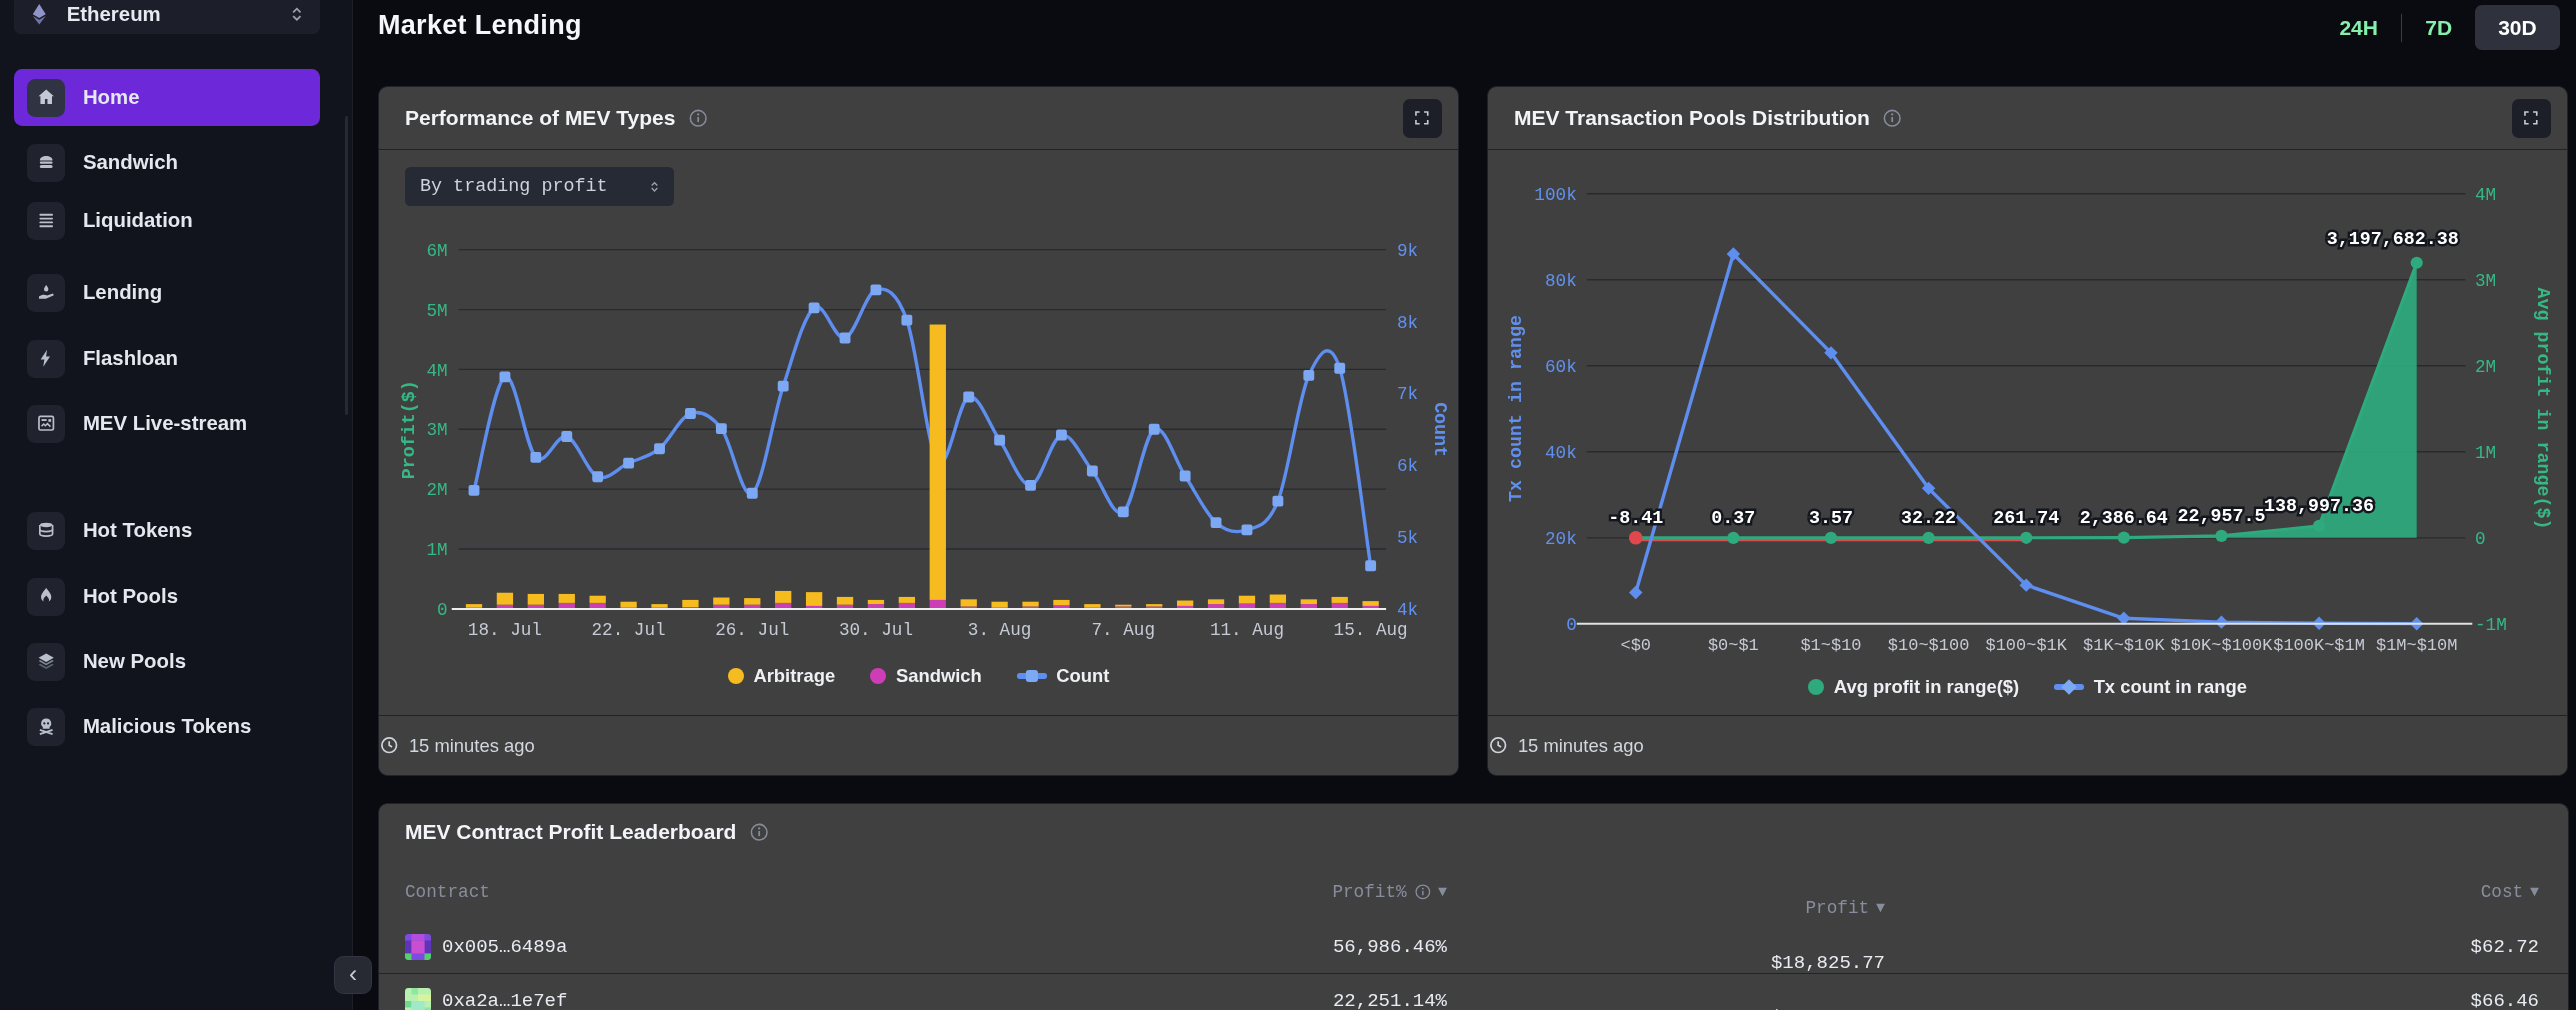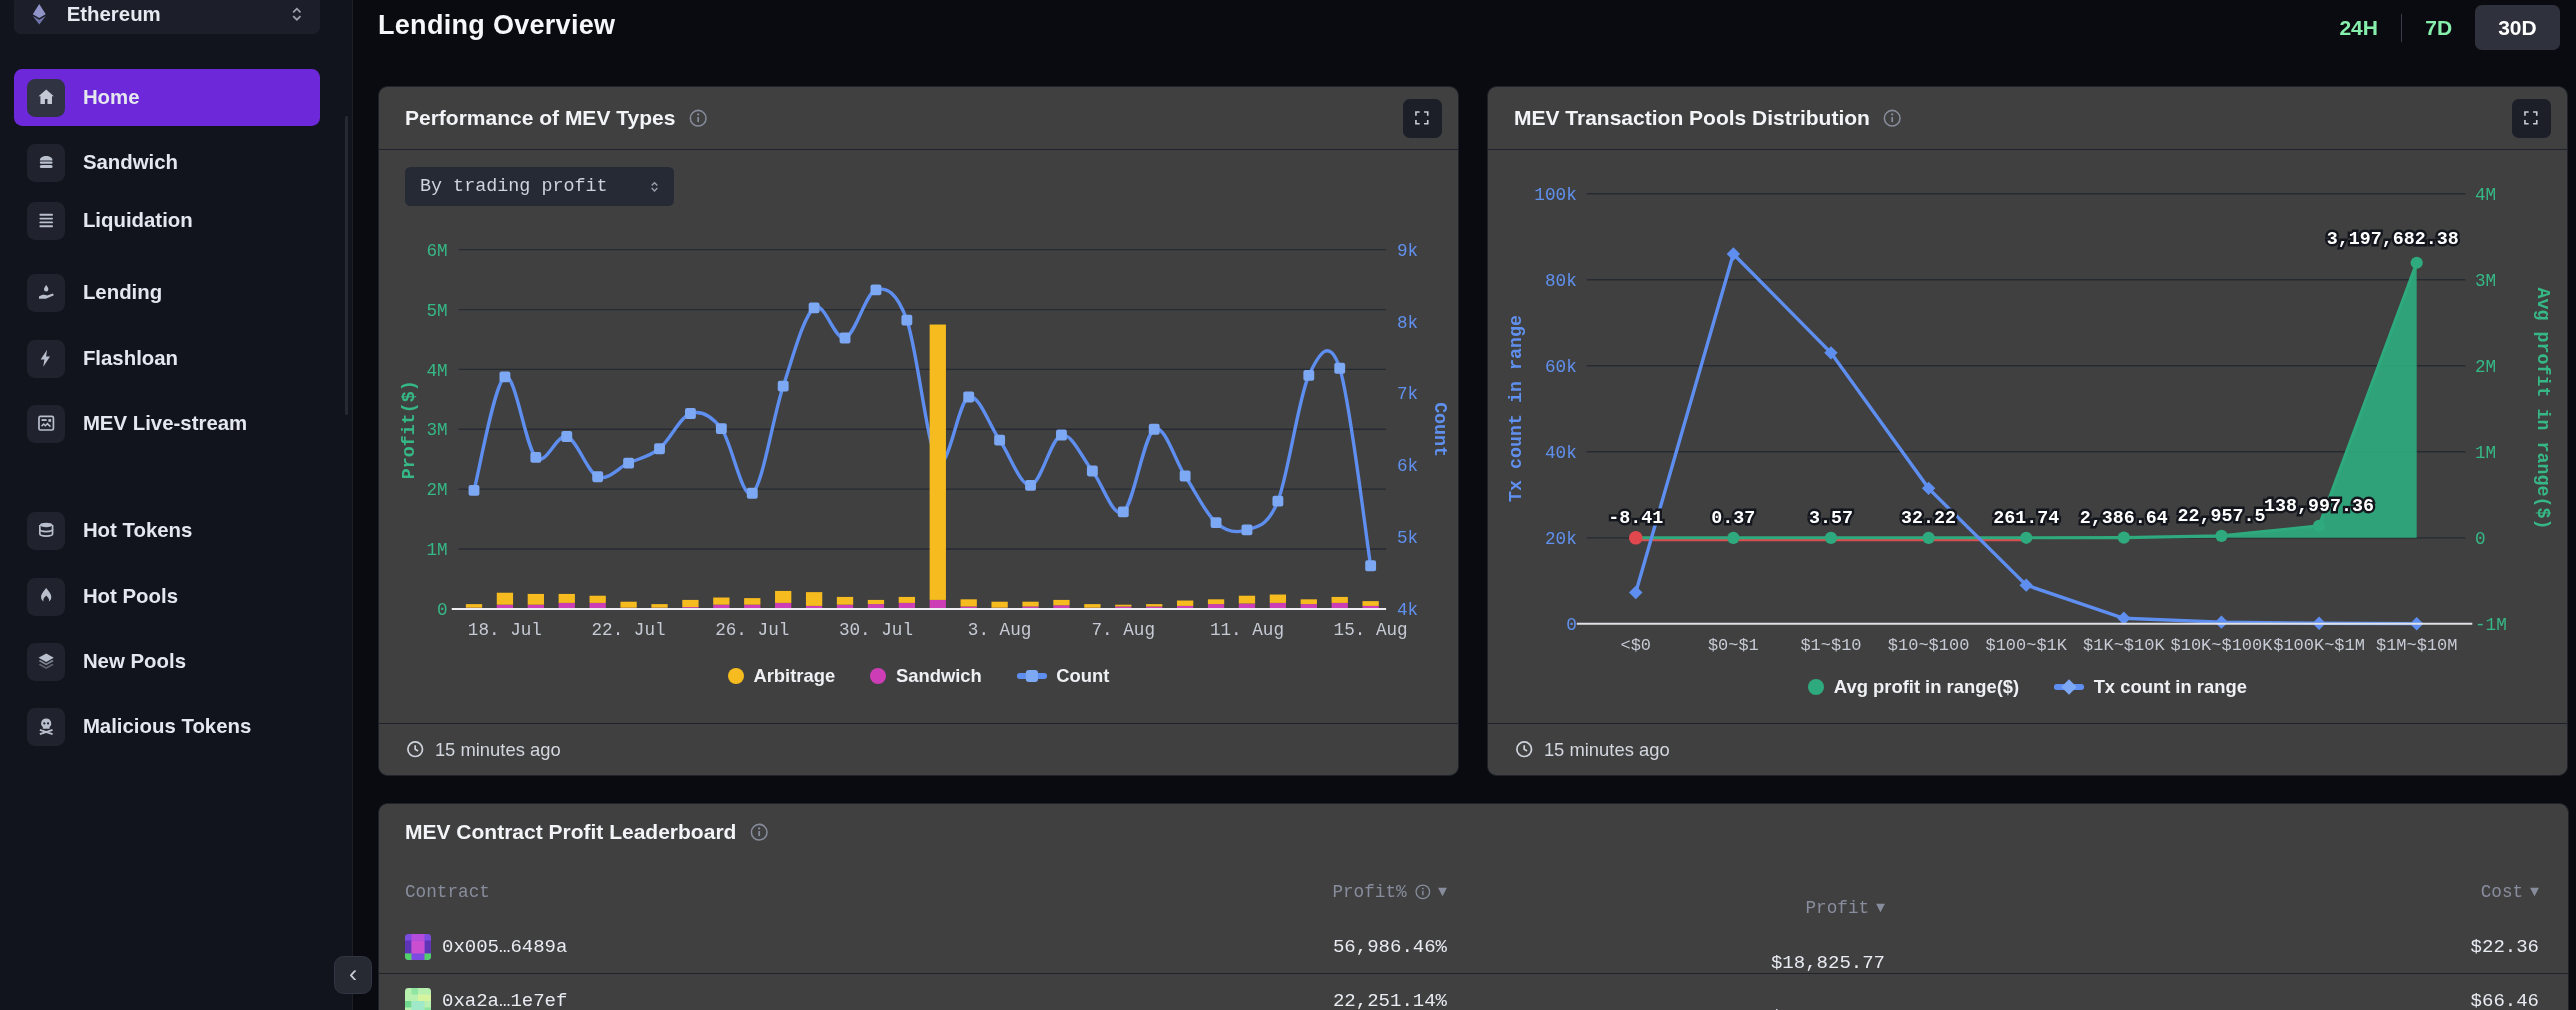--- a/index.html
+++ b/index.html
@@ -35,21 +35,21 @@
   .info-ic { margin-left:12.2px; flex:none; cursor:pointer; }
   .expand-btn { margin-left:auto; width:39px; height:39px; background:#1c1f28; border-radius:6.8px; display:flex; align-items:center; justify-content:center; cursor:pointer; }
   .dropdown { position:absolute; left:26px; top:80px; width:269px; height:39px; background:#262a35; border-radius:5.4px; display:flex; align-items:center; padding:0 12.2px 0 15px; cursor:pointer; }
   .dropdown span { font-size:18.4px; color:#ced3dc; flex:1; font-family:"Liberation Mono","DejaVu Sans Mono",monospace; }
   .legend { position:absolute; left:0; right:0; top:578px; display:flex; justify-content:center; gap:35px; align-items:center; }
   .li { display:flex; align-items:center; gap:9.5px; cursor:pointer; }
   .li b { font-size:18.4px; font-weight:700; color:#eef0f4; }
   .dot { width:16.3px; height:16.3px; border-radius:50%; display:inline-block; }
   .lmark { position:relative; width:30px; height:5.4px; border-radius:2.7px; display:inline-block; }
   .lmark i { position:absolute; left:50%; top:50%; transform:translate(-50%,-50%); display:block; }
-  .card-footer { position:absolute; left:0; right:0; bottom:0; height:52px; border-top:1.4px solid #1f222c; display:flex; align-items:center; padding-left:26px; gap:9.5px; }
+  .card-footer { position:absolute; left:0; right:0; bottom:0; height:60px; border-top:1.4px solid #1f222c; display:flex; align-items:center; gap:9.5px; }
   .card-footer span { font-size:18.4px; color:#d2d6de; }
   svg.chart { position:absolute; left:13.6px; }
 
   
   .tbl-head { position:absolute; left:0; right:0; top:73px; height:30px; }
   .tbl-row { position:absolute; left:0; right:0; height:54px; }
   .row-sep { position:absolute; left:0; right:0; top:169px; height:1.4px; background:#20232c; }
   .cell { position:absolute; top:50%; transform:translateY(-50%); font-family:"Liberation Mono","DejaVu Sans Mono",monospace; font-size:19px; color:#e8ebf1; white-space:nowrap; }
   .hcell { color:#878d9c; font-size:17.7px; display:flex; align-items:center; gap:6.8px; cursor:pointer; }
   .c-contract { left:26px; display:flex; align-items:center; gap:11px; }
@@ -172,21 +172,21 @@
           <circle cx="14.2" cy="8.8" r="1.3" fill="#20232e"></circle>
           <path d="M4.5 16.2l15 5M19.5 16.2l-15 5" stroke="#b9bfcc" stroke-width="2.2"></path>
         </svg>
     </span>
       <span class="nav-label">Malicious Tokens</span>
   </div>
 </aside>
 
 <div class="collapse-btn">‹</div>
 
-<h1 class="page-title">Lending Overview</h1>
+<h1 class="page-title">Market Lending</h1>
 <div class="ranges">
   <button class="range-btn">24H</button>
   <span class="range-sep"></span>
   <button class="range-btn">7D</button>
   <button class="range-btn active">30D</button>
 </div>
 
 <section class="card" id="card-perf">
   <div class="card-header">
     <span class="card-title">Performance of MEV Types</span>
@@ -493,21 +493,21 @@
           <rect x="0" y="1" width="1" height="2" fill="#5f35b8"></rect>
           <rect x="3" y="1" width="1" height="2" fill="#5f35b8"></rect>
           <rect x="1" y="1" width="2" height="2" fill="#c94fd0"></rect>
           <rect x="0" y="3" width="1" height="1" fill="#54d06a"></rect>
           <rect x="3" y="3" width="1" height="1" fill="#54d06a"></rect>
         </svg>
       <span>0x005…6489a</span>
     </span>
     <span class="cell c-pct">56,986.46%</span>
     <span class="cell c-profit">$18,825.77</span>
-    <span class="cell c-cost">$22.36</span>
+    <span class="cell c-cost">$62.72</span>
   </div>
   <div class="row-sep"></div>
   <div class="tbl-row" style="top:170px">
     <span class="cell c-contract">
       <svg class="avatar" viewBox="0 0 4 4">
           <rect width="4" height="4" fill="#b8f0b0"></rect>
           <rect x="1" width="1" height="1" fill="#8fe6a0"></rect>
           <rect x="2" y="1" width="2" height="1" fill="#d6f3a0"></rect>
           <rect x="0" y="2" width="1" height="1" fill="#6fd98f"></rect>
           <rect x="1" y="2" width="2" height="2" fill="#9fe8c8"></rect>

